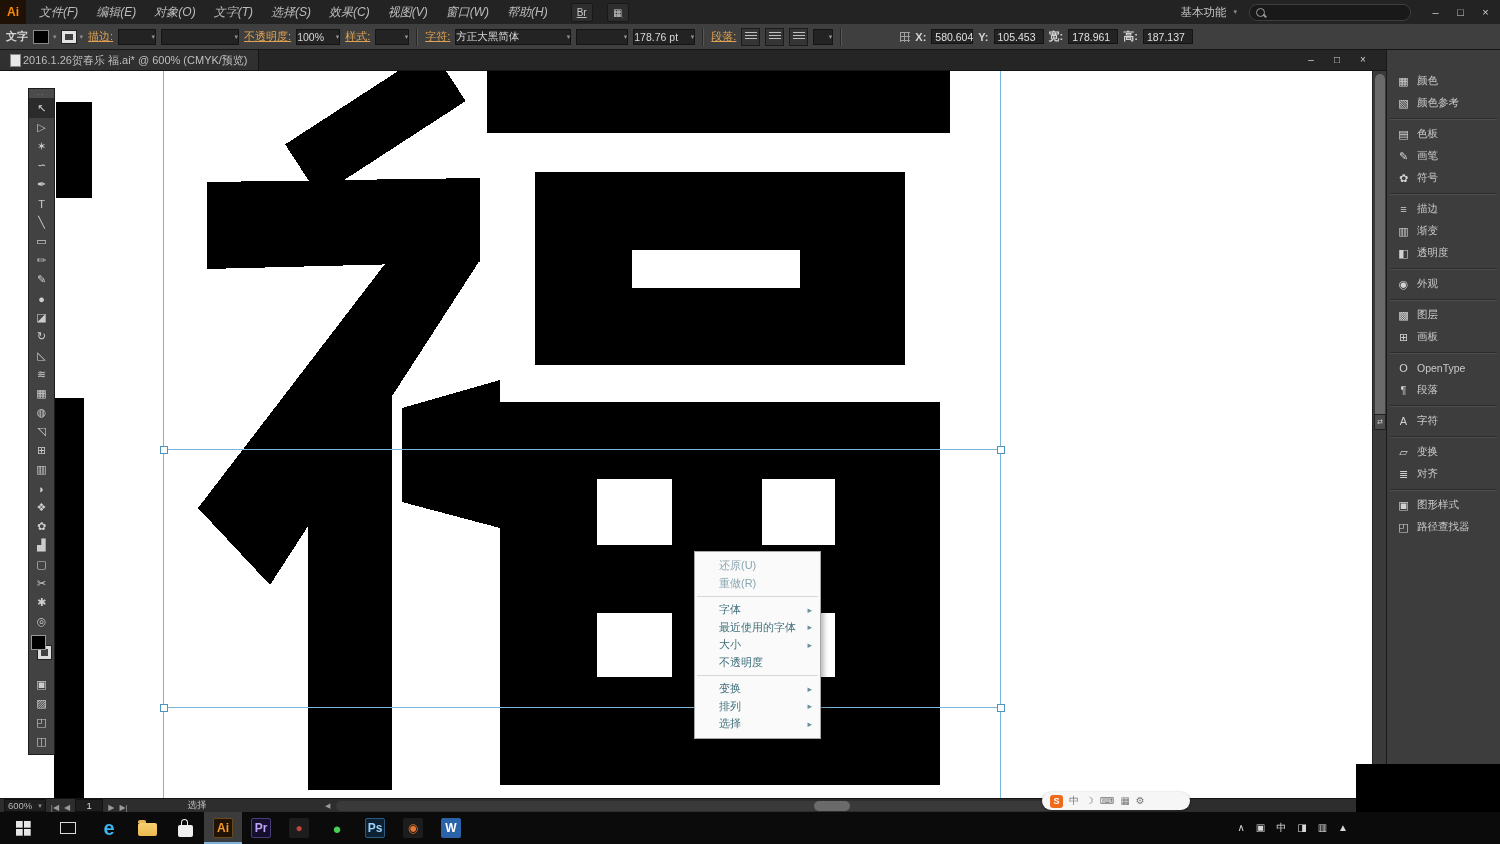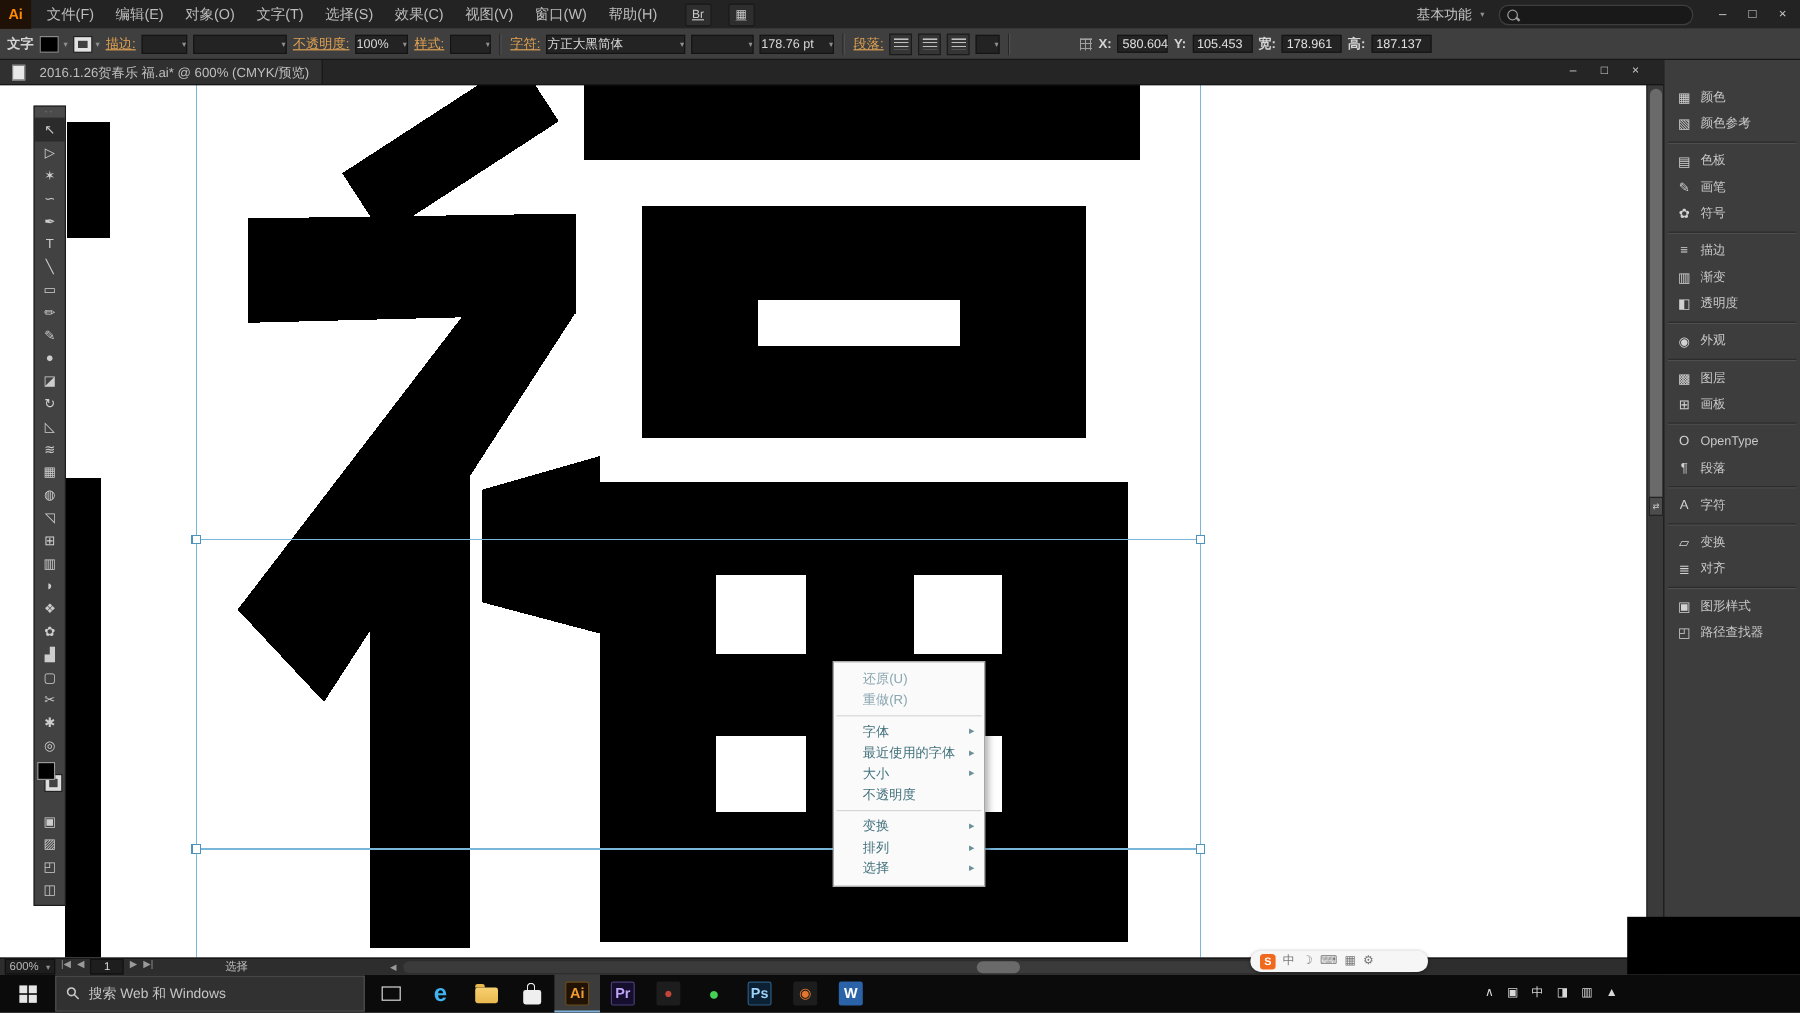--- a/index.html
+++ b/index.html
@@ -4,21 +4,21 @@
 <style>
   html,body{margin:0;padding:0;background:#000;}
   .screen{position:relative;width:1500px;height:844px;overflow:hidden;background:#8f8f8f;
           font-family:"Liberation Sans","DejaVu Sans",sans-serif;-webkit-font-smoothing:antialiased;}
 
   
   .menubar{position:absolute;left:0;top:0;width:1500px;height:24px;background:#232323;display:flex;
            align-items:center;color:#bdbdbd;font-size:12px;z-index:60;}
   .ai-logo{width:26px;height:24px;background:#1f1105;color:#ff8c00;font-weight:bold;font-size:12px;
            display:flex;align-items:center;justify-content:center;margin-right:4px;}
-  .menu-item{padding:0 9px;height:24px;display:flex;align-items:center;white-space:nowrap;}
+  .menu-item{padding:0 9px;height:24px;display:flex;align-items:center;white-space:nowrap;font-style:italic;}
   .mb-iconbtn{margin-left:14px;width:20px;height:17px;display:flex;align-items:center;justify-content:center;
               color:#c8c8c8;font-size:10px;background:#2e2e2e;border:1px solid #191919;border-radius:2px;}
   .mb-right{margin-left:auto;display:flex;align-items:center;gap:12px;padding-right:2px;}
   .workspace-switcher{font-size:11.5px;color:#c5c5c5;display:flex;gap:4px;align-items:center;}
   .search-pill{width:148px;height:15px;border-radius:8px;background:#191919;border:1px solid #3e3e3e;
                display:flex;align-items:center;padding:0 6px;gap:4px;}
   .mag{width:7px;height:7px;border:1.5px solid #9a9a9a;border-radius:50%;position:relative;}
   .mag::after{content:"";position:absolute;left:6px;top:6px;width:4px;height:1.5px;background:#9a9a9a;transform:rotate(45deg);}
   .win-controls{display:flex;}
   .win-btn{width:25px;height:18px;display:flex;align-items:center;justify-content:center;color:#cfcfcf;font-size:11px;}
@@ -43,21 +43,21 @@
   .al{width:12px;height:9px;background:repeating-linear-gradient(to bottom,#c0c0c0 0 1px,transparent 1px 3px);}
   .ref-grid{width:10px;height:10px;background:
       repeating-linear-gradient(to right,#a0a0a0 0 1px,transparent 1px 4px),
       repeating-linear-gradient(to bottom,#a0a0a0 0 1px,transparent 1px 4px);}
   .cb-gap{width:46px;}
 
   
   .doctabbar{position:absolute;left:0;top:50px;width:1386px;height:20px;background:#252525;
              border-bottom:1px solid #151515;display:flex;align-items:center;color:#bfbfbf;
              font-size:11px;z-index:58;}
-  .doctab{display:flex;align-items:center;gap:12px;padding:0 10px;height:20px;background:#303030;
+  .doctab{display:flex;align-items:center;gap:2px;padding:0 10px;height:20px;background:#303030;
           border-right:1px solid #161616;white-space:nowrap;}
   .doc-ico{width:9px;height:11px;background:#e8e8e8;border:1px solid #888;}
   .doc-winbtns{position:absolute;right:14px;top:2px;display:flex;gap:8px;}
   .doc-winbtns .win-btn{width:18px;height:14px;font-size:10px;}
 
   
   .canvas{position:absolute;left:0;top:70px;width:1386px;height:728px;background:#fff;z-index:10;}
   .canvas svg{position:absolute;left:0;top:0;shape-rendering:crispEdges;}
 
   
@@ -79,21 +79,21 @@
   .tb-colors{height:42px;position:relative;margin-top:2px;}
   .tb-fill{position:absolute;left:2px;top:2px;width:13px;height:13px;background:#000;border:1px solid #999;z-index:2;}
   .tb-stroke{position:absolute;left:9px;top:13px;width:7px;height:7px;border:3px solid #ddd;background:#424242;
              box-shadow:0 0 0 1px #222;z-index:1;}
 
   
   .vscroll{position:absolute;left:1372px;top:70px;width:14px;height:728px;background:#3a3a3a;
            border-left:1px solid #222;z-index:15;}
   .vthumb{position:absolute;left:2px;top:4px;width:10px;height:348px;background:#6a6a6a;border-radius:5px;}
   .statusbar{position:absolute;left:0;top:798px;width:1386px;height:14px;background:#2d2d2d;
-             border-top:1px solid #141414;display:flex;align-items:flex-start;font-size:9.5px;color:#b5b5b5;
+             border-top:1px solid #141414;display:flex;align-items:flex-end;font-size:9.5px;color:#b5b5b5;
              gap:5px;padding:0 4px;z-index:25;box-sizing:border-box;}
   .zoom-field{background:#1e1e1e;border:1px solid #111;height:11px;display:flex;align-items:center;padding:0 3px;gap:3px;}
   .nav-btn{color:#9a9a9a;font-size:8px;}
   .ab-field{background:#1e1e1e;border:1px solid #111;width:26px;height:11px;text-align:center;color:#ddd;}
   .status-text{margin-left:55px;color:#c0c0c0;}
   .hs-arrow{position:absolute;top:3px;font-size:7px;color:#999;}
   .hscroll{position:absolute;left:336px;top:2px;width:844px;height:10px;background:#3a3a3a;border-radius:5px;}
   .hthumb{position:absolute;left:478px;top:0;width:36px;height:10px;background:#6a6a6a;border-radius:5px;}
 
   
@@ -588,27 +588,20 @@
 
   <div class="taskbar">
     <div class="start">
       <svg width="15" height="15">
         <rect x="0" y="0" width="6.7" height="6.7" fill="#e6e6e6"></rect>
         <rect x="8" y="0" width="6.7" height="6.7" fill="#e6e6e6"></rect>
         <rect x="0" y="8" width="6.7" height="6.7" fill="#e6e6e6"></rect>
         <rect x="8" y="8" width="6.7" height="6.7" fill="#e6e6e6"></rect>
       </svg>
     </div>
-    <div class="tb-search">
-      <svg width="12" height="12">
-        <circle cx="4.5" cy="4.5" r="3.2" stroke="#c9c9c9" stroke-width="1.3" fill="none"></circle>
-        <line x1="7" y1="7" x2="10.5" y2="10.5" stroke="#c9c9c9" stroke-width="1.3"></line>
-      </svg>
-      <span>搜索 Web 和 Windows</span>
-    </div>
     <div class="taskview">
       <span class="tv-ico"></span>
     </div>
     <div style="display:flex;align-items:center;">
 
     <div class="tb-app" title="edge">
           <span class="app-glyph" style="color: rgb(63, 180, 240); font-size: 20px;">e</span>
         </div>
         <div class="tb-app k-folder" title="file-explorer">
           <span class="app-glyph"></span>

